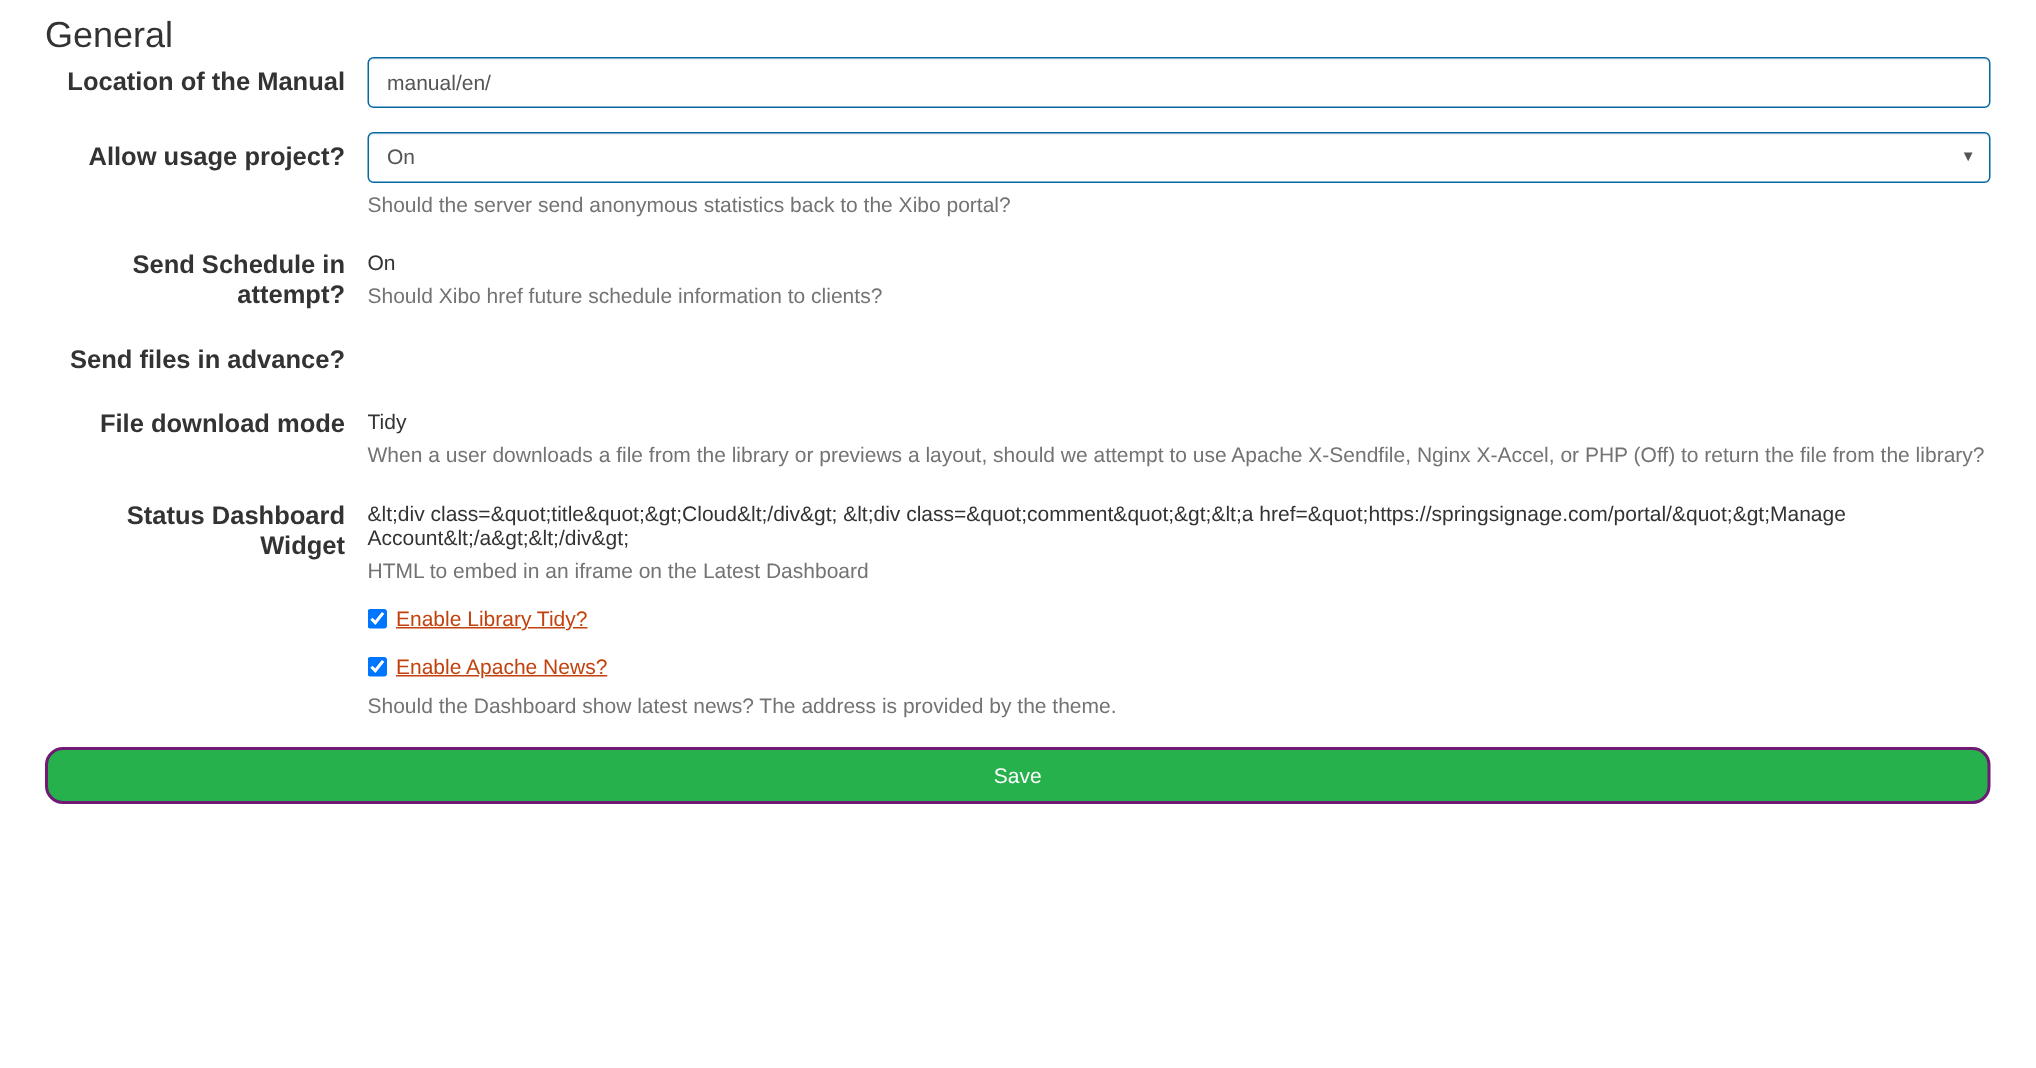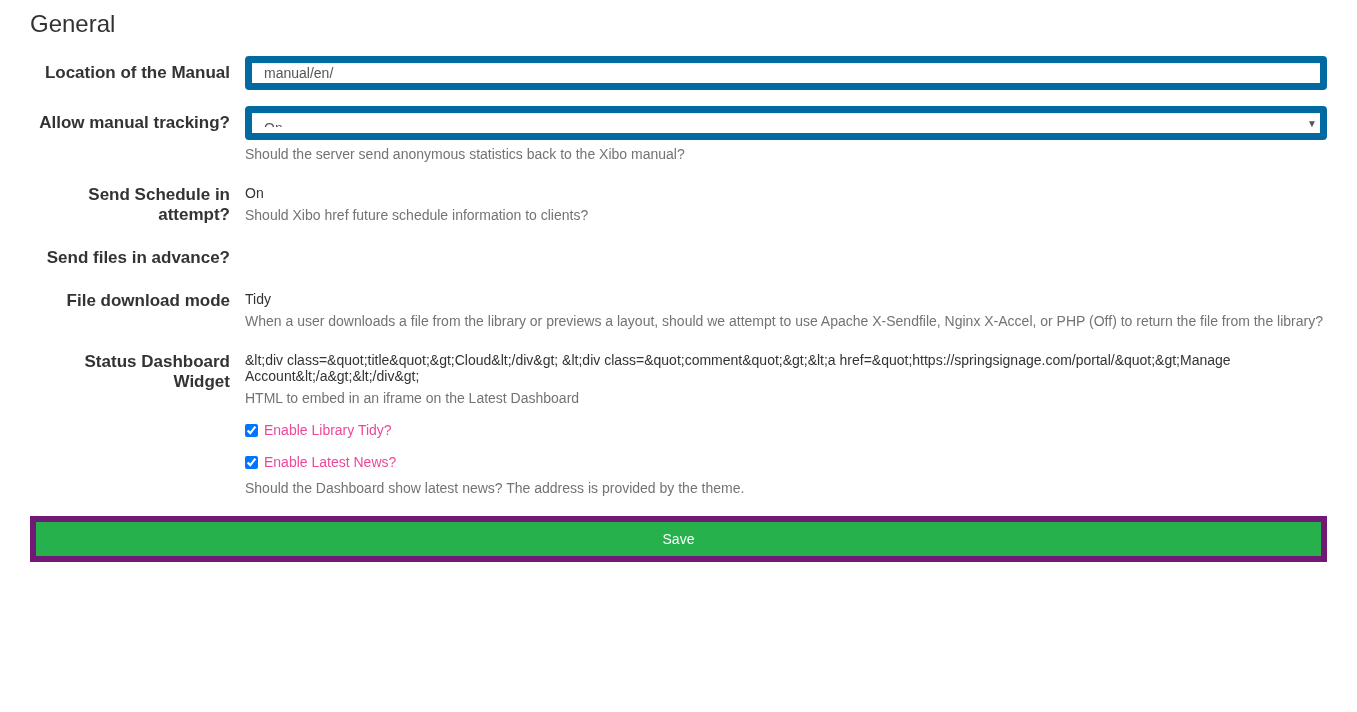--- a/index.html
+++ b/index.html
@@ -11,21 +11,20 @@
       font-family: -apple-system, BlinkMacSystemFont, "Segoe UI", Helvetica, Arial, sans-serif;
       font-size: 14px;
       color: #333;
       background: #fff;
       padding: 10px 30px 20px 30px;
     }
     h3.section-title {
       font-size: 24px;
       font-weight: 400;
       color: #333;
-      margin-bottom: 18px;
       margin-left: 0;
     }
     .form-group {
       display: flex;
       margin-bottom: 16px;
       align-items: flex-start;
     }
     .form-label {
       width: 215px;
       min-width: 215px;
@@ -40,21 +39,21 @@
       flex: 1;
     }
     .form-control {
       width: 100%;
       height: 34px;
       padding: 6px 12px;
       font-size: 14px;
       line-height: 1.42857;
       color: #555;
       background-color: #fff;
-      border: 7px solid #0369a1;
+      border: 1px solid #0369a1;
       border-radius: 4px;
       box-shadow: inset 0 1px 1px rgba(0,0,0,0.075);
     }
     select.form-control {
       appearance: none;
       -webkit-appearance: none;
       background-image: none;
       padding-right: 25px;
     }
     .select-wrapper {
@@ -84,64 +83,65 @@
     .checkbox-row {
       display: flex;
       align-items: center;
       margin-bottom: 10px;
     }
     .checkbox-row input[type="checkbox"] {
       margin-right: 6px;
       margin-top: 0;
     }
     .checkbox-label {
-      color: #ec4899;
+      color: #c2410c;
       font-size: 14px;
+      text-decoration: underline;
     }
     .checkbox-group {
       margin-left: 215px;
       margin-top: 16px;
     }
     .btn-save {
       display: block;
       width: 100%;
       padding: 9px 12px;
       font-size: 14px;
       font-weight: 400;
       text-align: center;
       color: #fff;
       background-color: #26b14c;
-      border: 6px solid #701a75;
-      border-radius: 0;
+      border: 2px solid #701a75;
+      border-radius: 12px;
       cursor: pointer;
       margin-top: 20px;
     }
   </style>
 </head>
 <body>
 
 <h3 class="section-title">General</h3>
 
 <div class="form-group">
   <label class="form-label">Location of the Manual</label>
   <div class="form-control-wrap">
     <input type="text" class="form-control" value="manual/en/" style="">
   </div>
 </div>
 
 <div class="form-group">
-  <label class="form-label">Allow manual tracking?</label>
+  <label class="form-label">Allow usage project?</label>
   <div class="form-control-wrap">
     <div class="select-wrapper">
       <select class="form-control">
         <option>On</option>
       </select>
       <span class="select-arrow">▼</span>
     </div>
-    <span class="help-block">Should the server send anonymous statistics back to the Xibo manual?</span>
+    <span class="help-block">Should the server send anonymous statistics back to the Xibo portal?</span>
   </div>
 </div>
 
 <div class="form-group">
   <label class="form-label">Send Schedule in attempt?</label>
   <div class="form-control-wrap">
     <div class="static-value">On</div>
     <span class="help-block">Should Xibo href future schedule information to clients?</span>
   </div>
 </div>
@@ -169,18 +169,18 @@
 <div class="checkbox-group">
   <div class="checkbox-row">
     <input type="checkbox" checked="" style="">
     <span class="checkbox-label">Enable Library Tidy?</span>
   </div>
 </div>
 
 <div class="checkbox-group">
   <div class="checkbox-row">
     <input type="checkbox" checked="" style="">
-    <span class="checkbox-label">Enable Latest News?</span>
+    <span class="checkbox-label">Enable Apache News?</span>
   </div>
   <span class="help-block">Should the Dashboard show latest news? The address is provided by the theme.</span>
 </div>
 
 <button class="btn-save">Save</button>
 
 </body></html>

